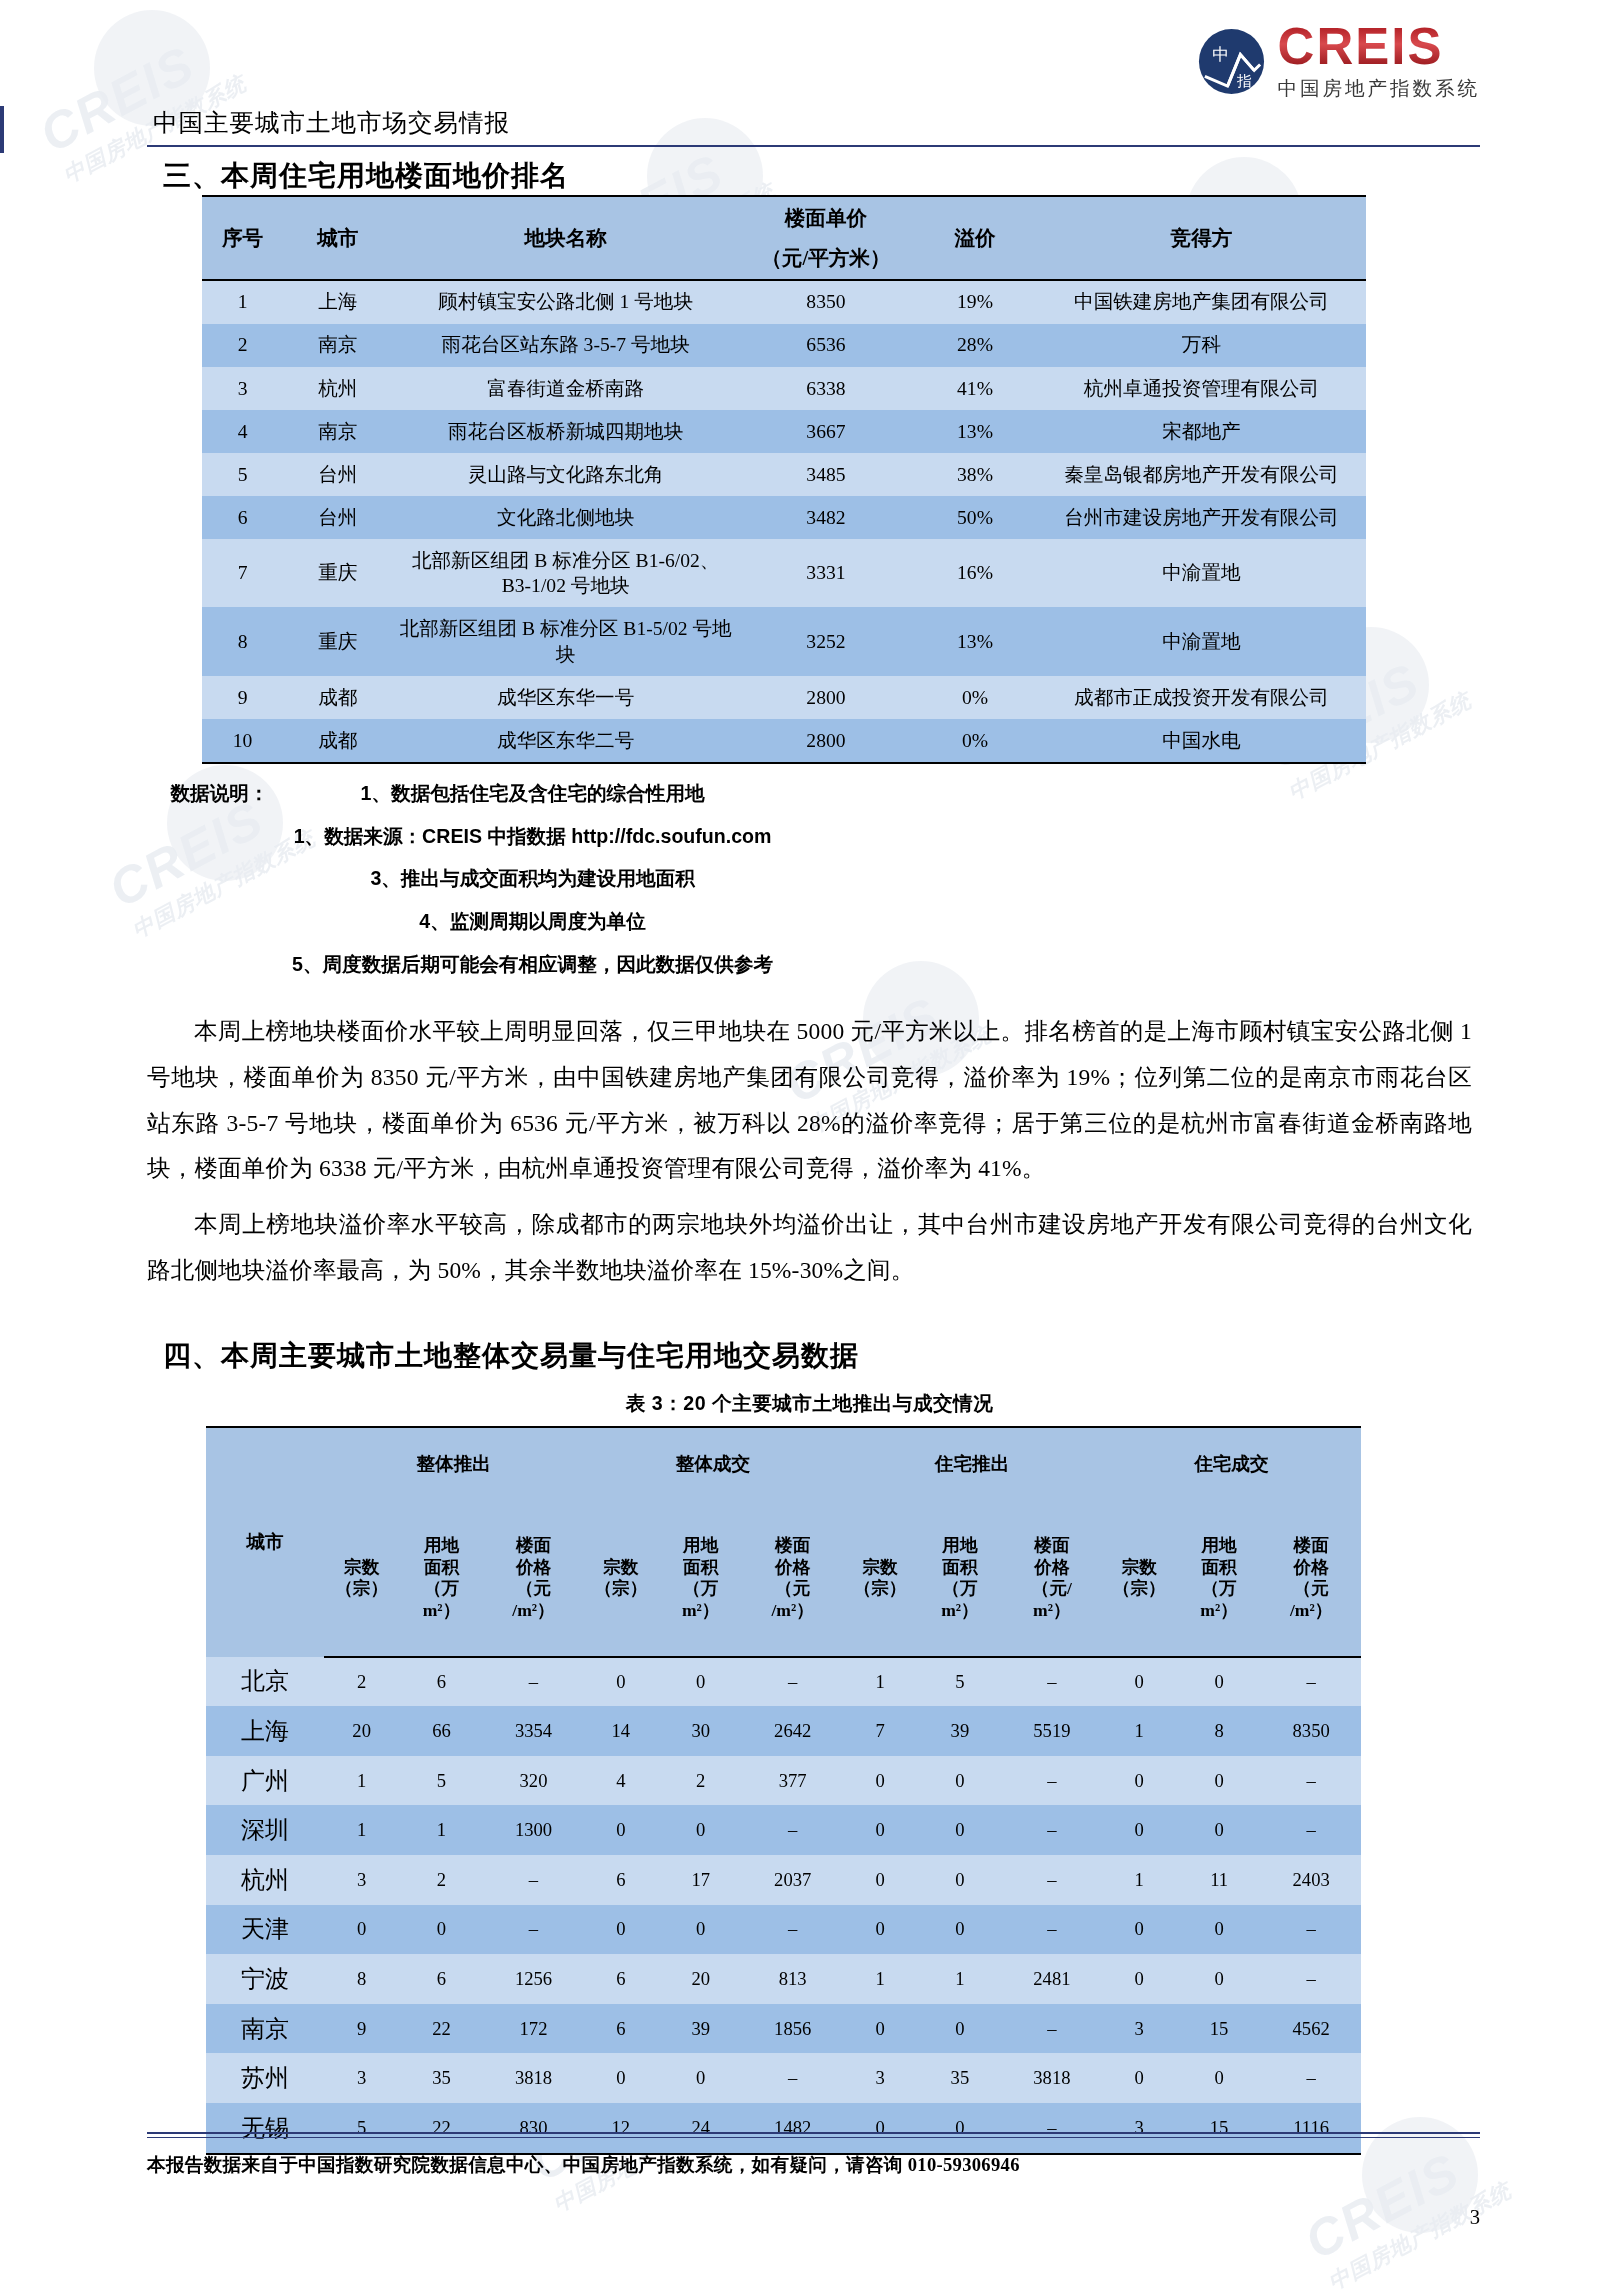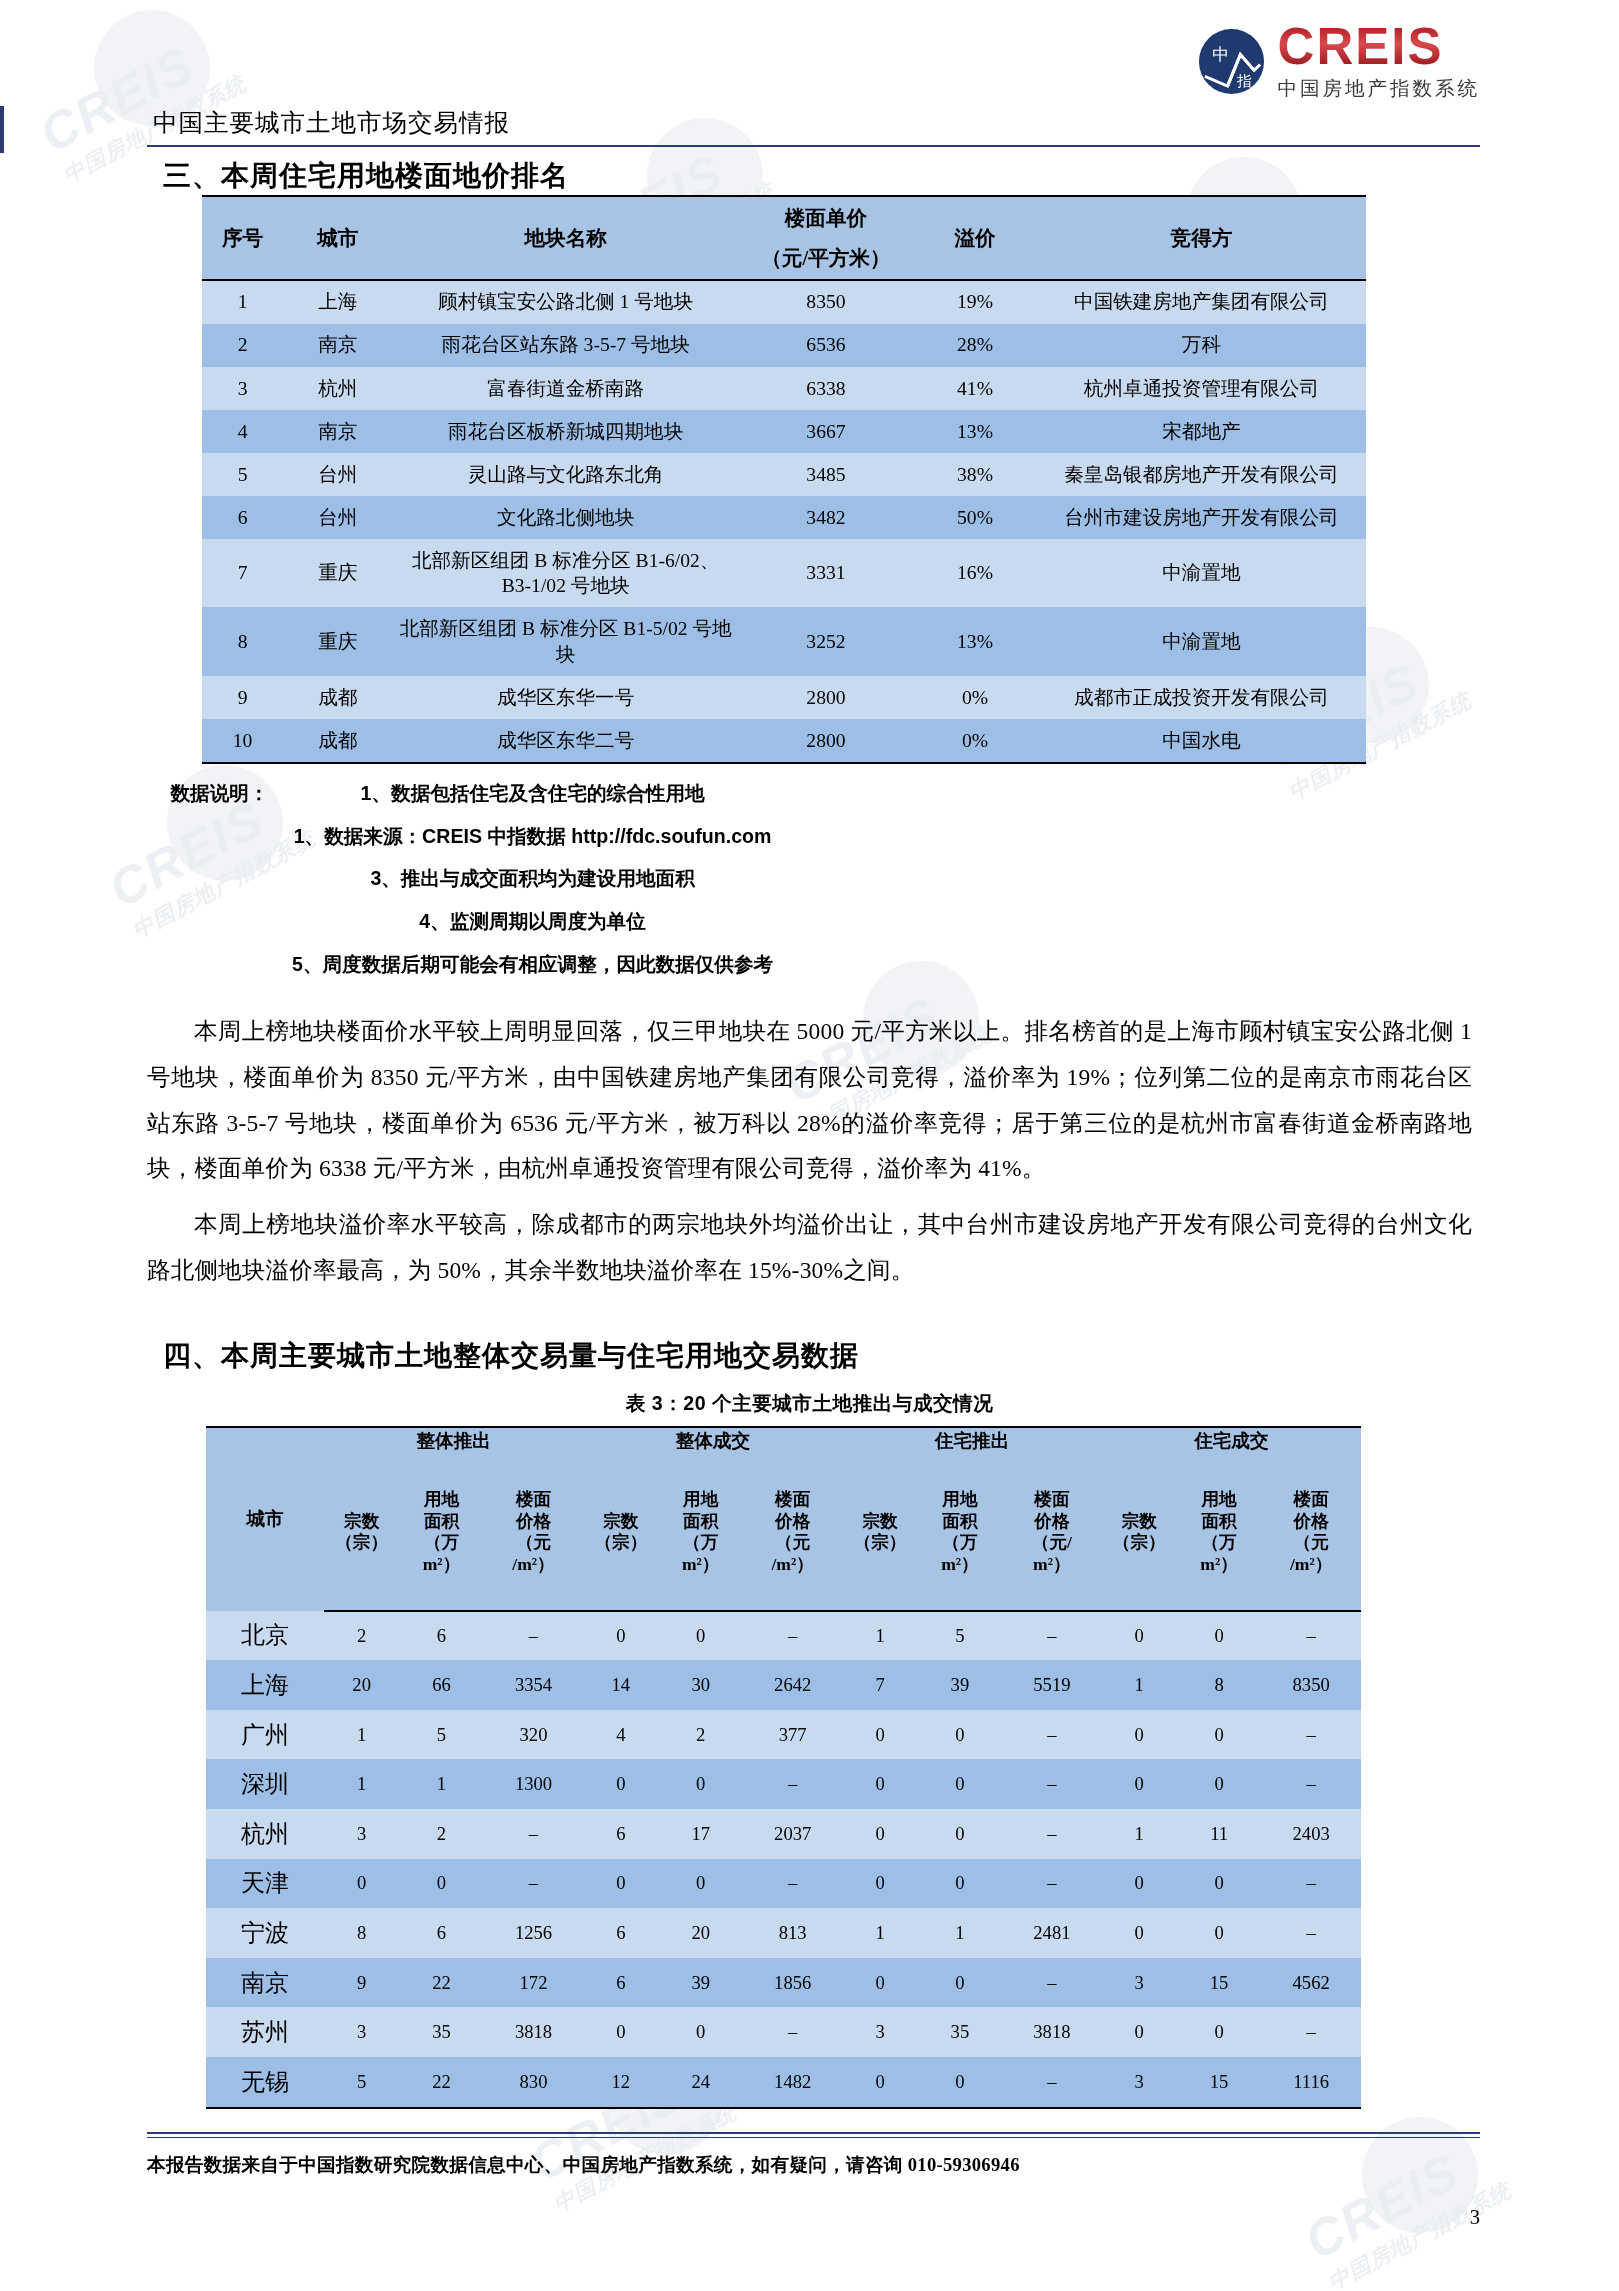--- a/index.html
+++ b/index.html
@@ -200,21 +200,21 @@
     table-layout: fixed;
   }
   .t3 thead th {
     background: #a8c4e4;
     font-weight: bold;
     font-size: 17.6px;
     text-align: center;
     padding: 4.9px 2px;
     line-height: 1.22;
   }
-  .t3 thead tr.grp th { font-size: 18.6px; padding: 2px 2px; }
+  .t3 thead tr.grp th { font-size: 18.6px; padding: 25px 2px; }
   .t3 thead tr.sub th { height: 145px; vertical-align: middle; border-bottom: 2.9px solid #000; }
   .t3 tbody td {
     font-size: 18.6px;
     text-align: center;
     padding: 8.8px 2px;
   }
   .t3 tbody td.city { font-size: 24px; }
   .t3 tbody tr:nth-child(odd) td { background: #c8daf0; }
   .t3 tbody tr:nth-child(even) td { background: #9dbfe6; }
   .t3 col.c-city { width: 102px; }

